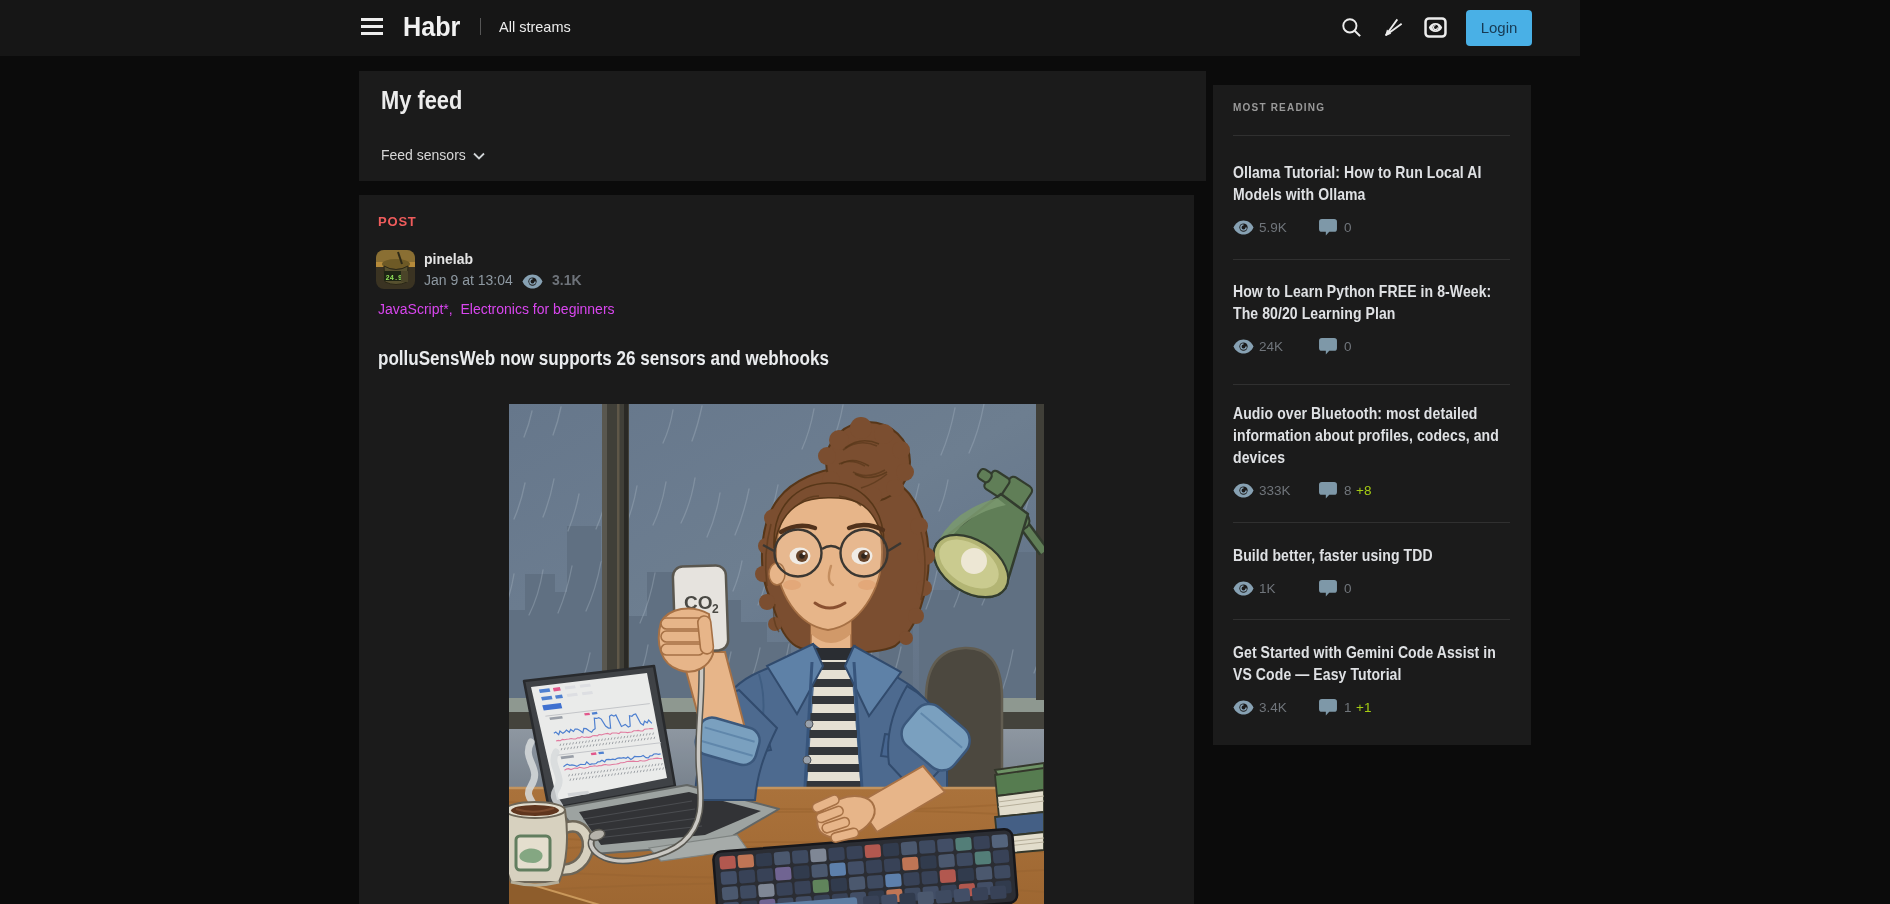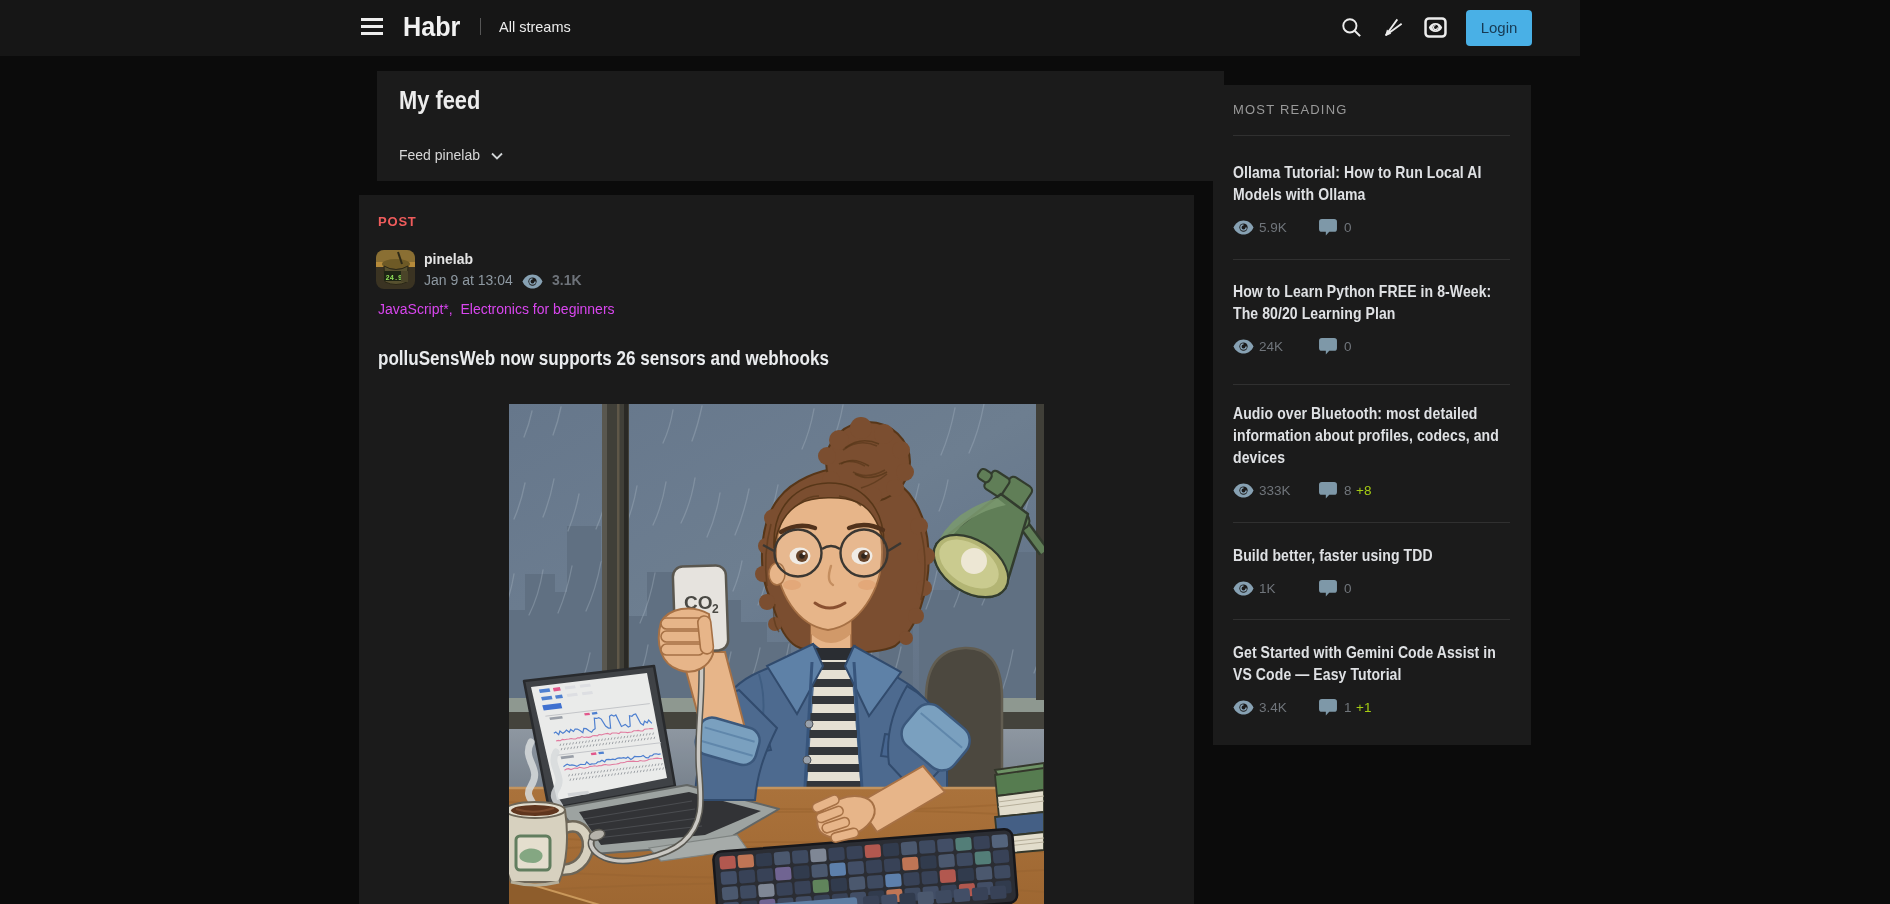--- a/index.html
+++ b/index.html
@@ -28,23 +28,23 @@
  <path d="M3.2 20.8 l2.0-6.6 4.4 4.2 z" fill="#ececec"></path>
 </svg>
 <svg class="abs" style="left:1424px;top:16px" width="23" height="23" viewBox="0 0 24 24">
  <rect x="1.6" y="2.6" width="20.8" height="18.8" rx="3.5" fill="none" stroke="#ececec" stroke-width="2.6"></rect>
  <path d="M12 7.2c-3.2 0-5.9 1.9-7 4.8 1.1 2.9 3.8 4.8 7 4.8s5.9-1.9 7-4.8c-1.1-2.9-3.8-4.8-7-4.8z" fill="#ececec"></path>
  <circle cx="12" cy="12" r="2.9" fill="#161616"></circle>
  <path d="M12 9.9a2.1 2.1 0 1 0 2.1 2.1" fill="none" stroke="#ececec" stroke-width="1.1"></path>
 </svg>
 <div class="abs" style="left:1466px;top:10px;width:66px;height:36px;background:#49b0e6;border-radius:4px;color:#173a53;font-size:15px;text-align:center;line-height:36px">Login</div>
 </div>
-<div class="card" style="left:377px;top:71px;width:847px;height:110px">
+<div class="card" style="left:359px;top:71px;width:847px;height:110px">
 <div class="abs" style="left:22px;top:14px;font-size:26px;font-weight:bold;color:#ececec;transform:scaleX(.84);transform-origin:left top">My feed</div>
-<div class="abs" style="left:22px;top:76px;font-size:14px;color:#d7d7d7">Feed pinelab</div>
+<div class="abs" style="left:22px;top:76px;font-size:14px;color:#d7d7d7">Feed sensors</div>
 <svg class="abs" style="left:113px;top:80px" width="14" height="10" viewBox="0 0 14 10">
  <path d="M2 2.5 L7 7.5 L12 2.5" fill="none" stroke="#d0d4d6" stroke-width="1.8"></path>
 </svg>
 </div>
 <div class="card" style="left:359px;top:195px;width:835px;height:772px">
 <div class="abs" style="left:19px;top:19px;font-size:13px;font-weight:bold;color:#ef5c5c;letter-spacing:.8px">POST</div>
 <svg class="abs" style="left:17px;top:55px;border-radius:8px" width="39" height="39" viewBox="0 0 39 39">
  <rect width="39" height="39" fill="#3a3322"></rect>
  <rect width="39" height="12" fill="#8a6f33"></rect>
  <path d="M0 12 h39 v5 H0 z" fill="#b58a3a"></path>
@@ -550,21 +550,21 @@
         <path d="M152,218 C146,240 152,260 170,266 C186,272 200,262 204,250 L200,210 C182,200 160,204 152,218 Z" fill="#eeb988" stroke="#a96f3f" stroke-width="2"></path>
         <rect x="152" y="214" width="43" height="11" rx="5.5" fill="#eeb988" stroke="#a96f3f" stroke-width="1.6"></rect>
         <rect x="152" y="227" width="43" height="11" rx="5.5" fill="#eeb988" stroke="#a96f3f" stroke-width="1.6"></rect>
         <rect x="152" y="240" width="43" height="11" rx="5.5" fill="#eeb988" stroke="#a96f3f" stroke-width="1.6"></rect>
         <rect x="190" y="212" width="13" height="38" rx="6.5" transform="rotate(-6 196 230)" fill="#eeb988" stroke="#a96f3f" stroke-width="1.6"></rect>
         <rect x="0" y="0" width="535" height="535" fill="#8a94a0" opacity="0.07"></rect>
       </svg>
 </div>
 </div>
 <div class="card" style="left:1213px;top:85px;width:318px;height:660px">
-<div class="abs" style="left:20px;top:17px;font-size:13px;font-weight:normal;color:#9a9a9a;letter-spacing:1.2px">MOST READING</div>
+<div class="abs" style="left:20px;top:17px;font-size:10px;font-weight:bold;color:#9a9a9a;letter-spacing:1.2px">MOST READING</div>
 <div class="hr" style="left:20px;top:50px;width:277px"></div>
 <div class="hr" style="left:20px;top:174px;width:277px"></div>
 <div class="hr" style="left:20px;top:299px;width:277px"></div>
 <div class="hr" style="left:20px;top:437px;width:277px"></div>
 <div class="hr" style="left:20px;top:534px;width:277px"></div>
 <div class="title" style="left:20px;top:76px">Ollama Tutorial: How to Run Local AI<br>Models with Ollama</div>
 <svg class="abs" style="left:20px;top:135px" width="21" height="15" viewBox="0 0 22 16">
       <path d="M11 .5C6.2.5 2.1 3.5.4 8c1.7 4.5 5.8 7.5 10.6 7.5S19.9 12.5 21.6 8C19.9 3.5 15.8.5 11 .5z" fill="#87a1b3"></path>
       <circle cx="11" cy="8" r="4.4" fill="#1b1b1b"></circle>
       <path d="M11 5.2a2.8 2.8 0 1 0 2.8 2.8" fill="none" stroke="#87a1b3" stroke-width="1.5"></path>

